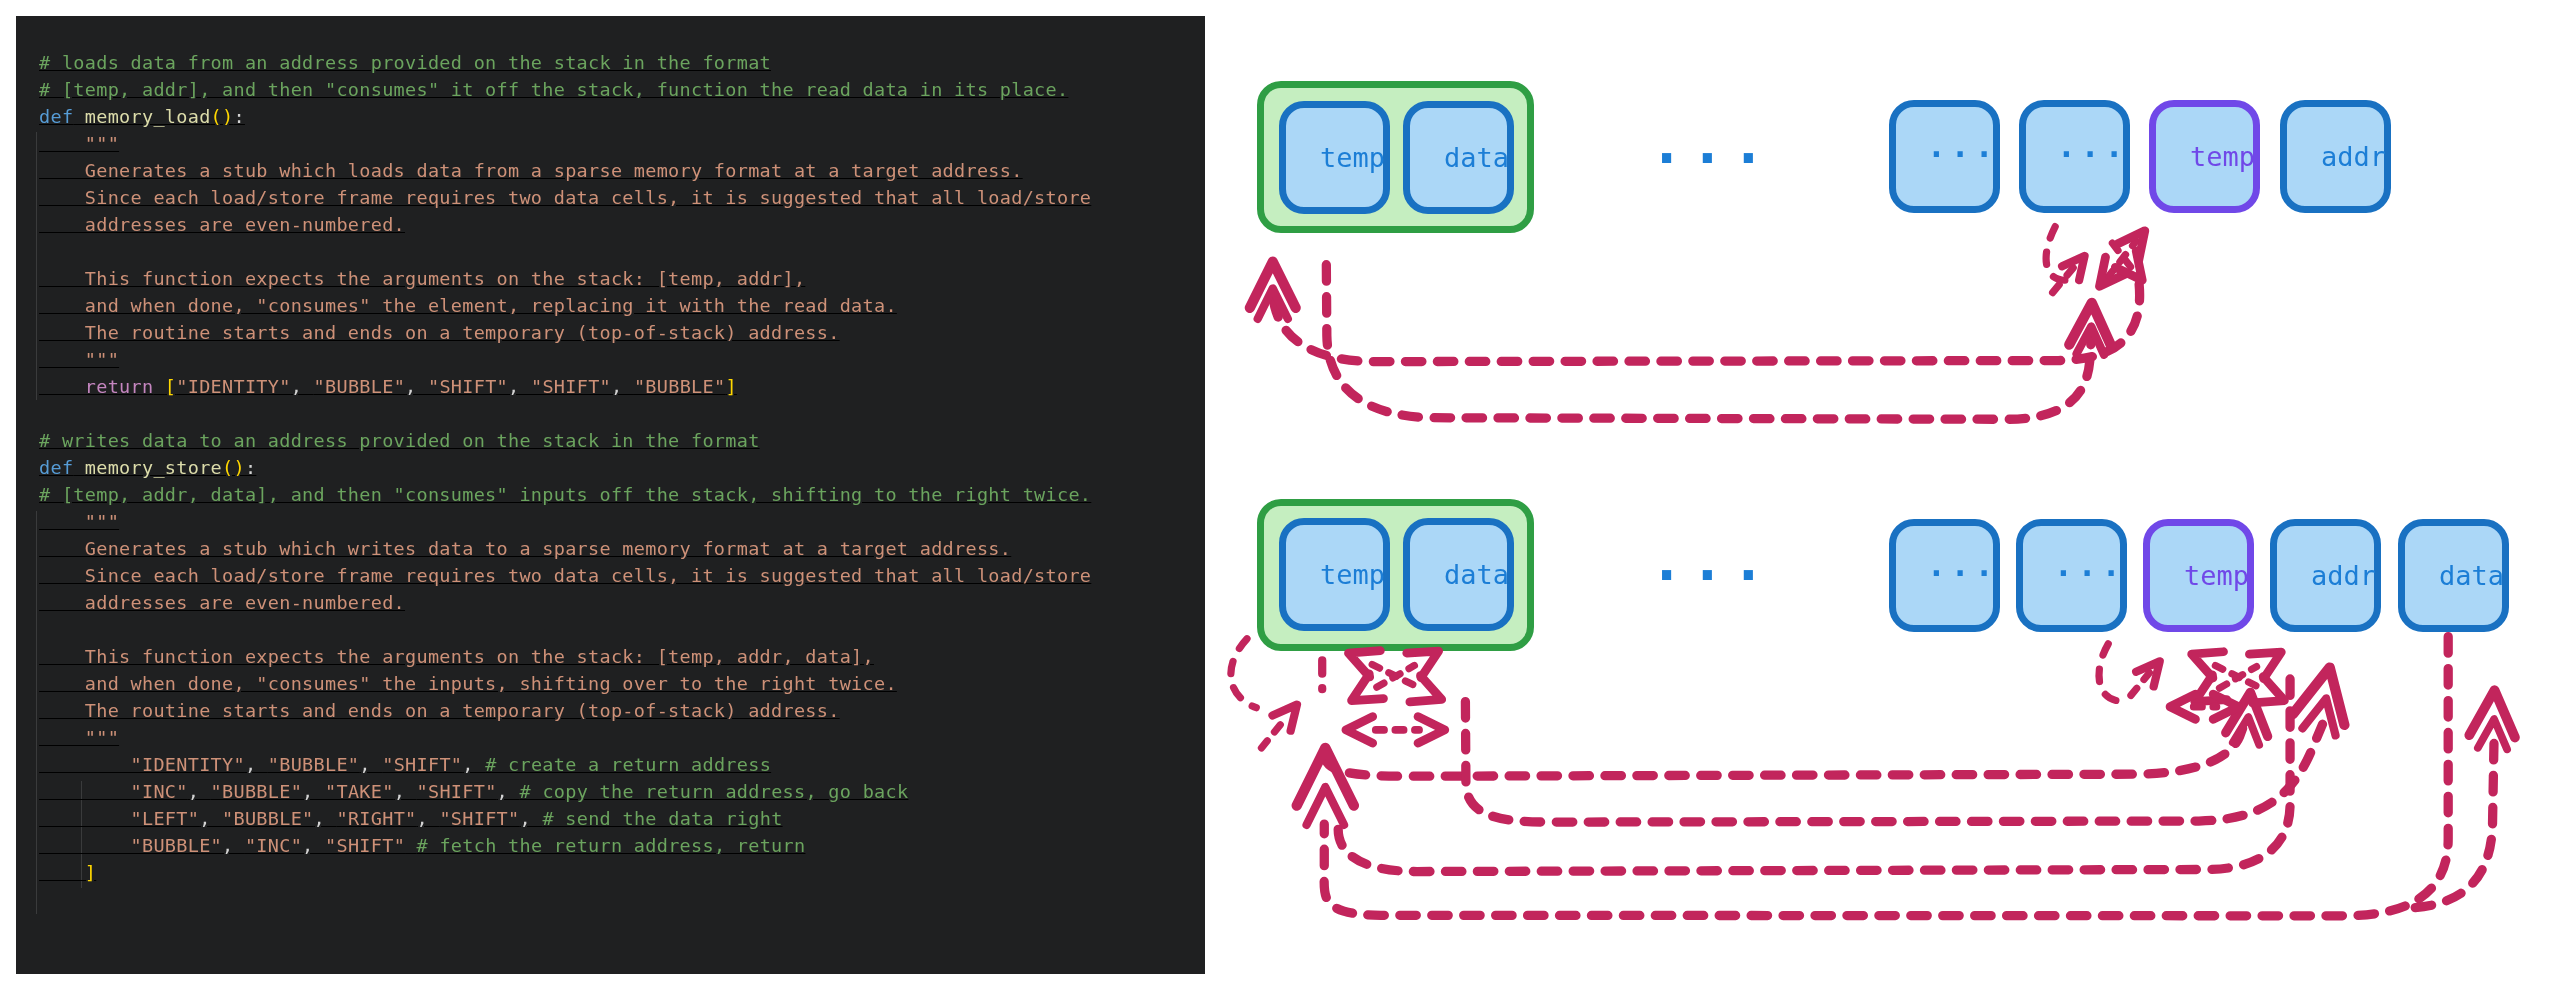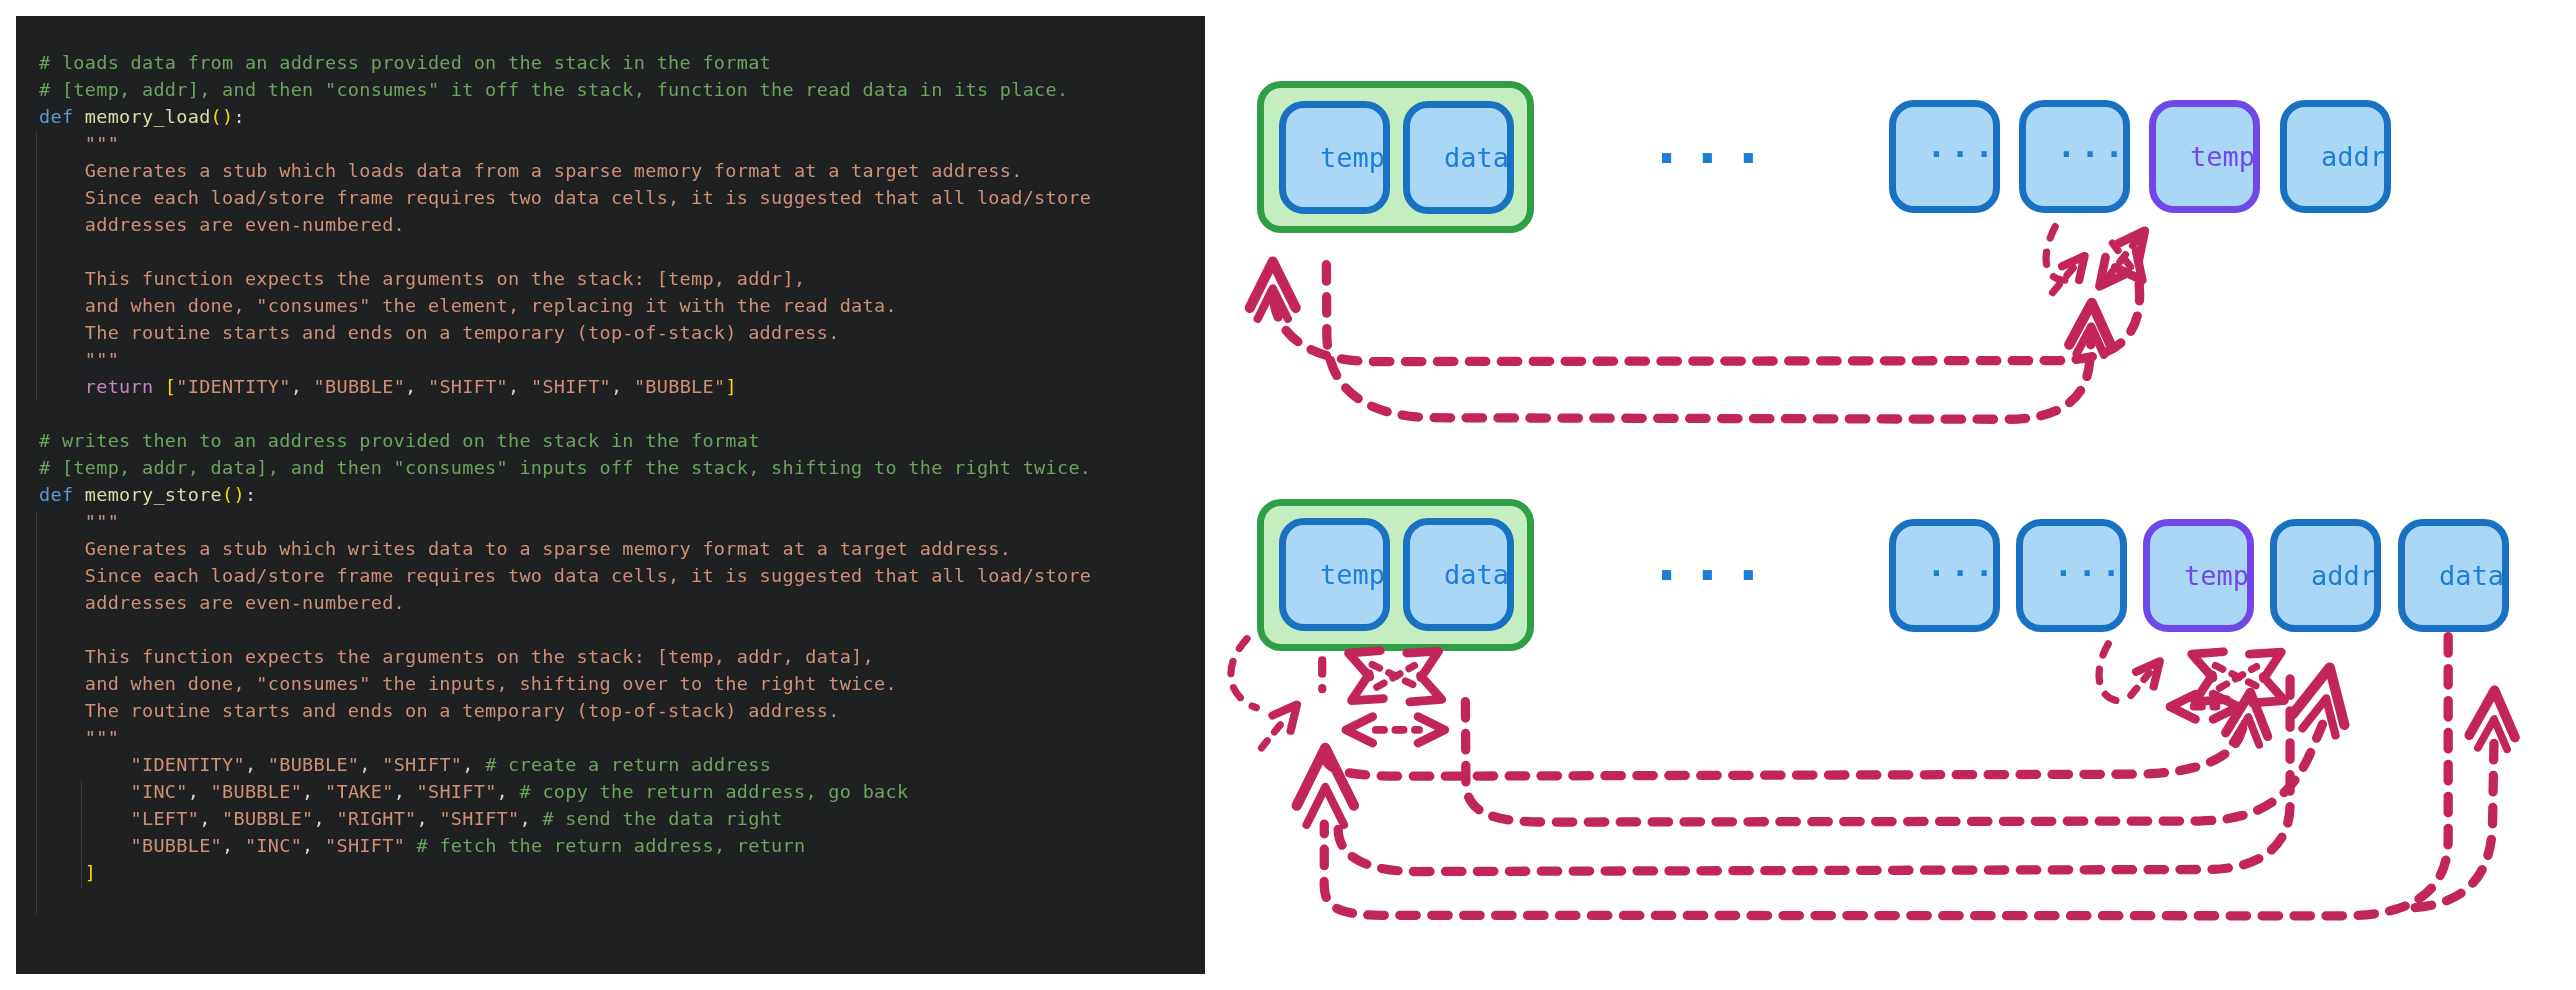--- a/index.html
+++ b/index.html
@@ -4,21 +4,21 @@
 <style>
   html,body{margin:0;padding:0;background:#ffffff;}
   body{width:2613px;height:990px;position:relative;overflow:hidden;
        font-family:"DejaVu Sans Mono",monospace;}
 
   
   .editor-panel{position:absolute;left:15.5px;top:15.5px;width:1189px;height:958px;
                 background:var(--editor-bg);}
   #code{position:absolute;left:39px;top:49px;}
   .code-line{height:27px;line-height:27px;white-space:pre;
-             font:18.5px/27px "DejaVu Sans Mono",monospace;letter-spacing:0.3px;}
+             font:18.5px/27px "DejaVu Sans Mono",monospace;letter-spacing:0.3px;text-decoration:underline;}
   .tok-comment{color:var(--comment);}
   .tok-keyword{color:var(--keyword);}
   .tok-function{color:var(--function);}
   .tok-string{color:var(--string);}
   .tok-control{color:var(--control);margin-top:44px;}
   .tok-bracket{color:var(--bracket);}
   .tok-plain{color:var(--plain);}
   .indent-guide{position:absolute;width:1px;background:#3a3b3c;}
 
   
@@ -59,23 +59,23 @@
       <div class="code-line"><span class="tok-string">    Generates a stub which loads data from a sparse memory format at a target address.</span></div>
       <div class="code-line"><span class="tok-string">    Since each load/store frame requires two data cells, it is suggested that all load/store</span></div>
       <div class="code-line"><span class="tok-string">    addresses are even-numbered.</span></div>
       <div class="code-line"></div>
       <div class="code-line"><span class="tok-string">    This function expects the arguments on the stack: [temp, addr],</span></div>
       <div class="code-line"><span class="tok-string">    and when done, "consumes" the element, replacing it with the read data.</span></div>
       <div class="code-line"><span class="tok-string">    The routine starts and ends on a temporary (top-of-stack) address.</span></div>
       <div class="code-line"><span class="tok-string">    """</span></div>
       <div class="code-line"><span class="tok-control">    return</span><span class="tok-plain"> </span><span class="tok-bracket">[</span><span class="tok-string">"IDENTITY"</span><span class="tok-plain">, </span><span class="tok-string">"BUBBLE"</span><span class="tok-plain">, </span><span class="tok-string">"SHIFT"</span><span class="tok-plain">, </span><span class="tok-string">"SHIFT"</span><span class="tok-plain">, </span><span class="tok-string">"BUBBLE"</span><span class="tok-bracket">]</span></div>
       <div class="code-line"></div>
-      <div class="code-line"><span class="tok-comment"># writes then to an address provided on the stack in the format</span></div>
+      <div class="code-line"><span class="tok-comment"># writes data to an address provided on the stack in the format</span></div>
+      <div class="code-line"><span class="tok-keyword">def</span><span class="tok-plain"> </span><span class="tok-function">memory_store</span><span class="tok-bracket">()</span><span class="tok-plain">:</span></div>
       <div class="code-line"><span class="tok-comment"># [temp, addr, data], and then "consumes" inputs off the stack, shifting to the right twice.</span></div>
-      <div class="code-line"><span class="tok-keyword">def</span><span class="tok-plain"> </span><span class="tok-function">memory_store</span><span class="tok-bracket">()</span><span class="tok-plain">:</span></div>
       <div class="code-line"><span class="tok-string">    """</span></div>
       <div class="code-line"><span class="tok-string">    Generates a stub which writes data to a sparse memory format at a target address.</span></div>
       <div class="code-line"><span class="tok-string">    Since each load/store frame requires two data cells, it is suggested that all load/store</span></div>
       <div class="code-line"><span class="tok-string">    addresses are even-numbered.</span></div>
       <div class="code-line"></div>
       <div class="code-line"><span class="tok-string">    This function expects the arguments on the stack: [temp, addr, data],</span></div>
       <div class="code-line"><span class="tok-string">    and when done, "consumes" the inputs, shifting over to the right twice.</span></div>
       <div class="code-line"><span class="tok-string">    The routine starts and ends on a temporary (top-of-stack) address.</span></div>
       <div class="code-line"><span class="tok-string">    """</span></div>
       <div class="code-line"><span class="tok-string">        "IDENTITY"</span><span class="tok-plain">, </span><span class="tok-string">"BUBBLE"</span><span class="tok-plain">, </span><span class="tok-string">"SHIFT"</span><span class="tok-plain">, </span><span class="tok-comment"># create a return address</span></div>

